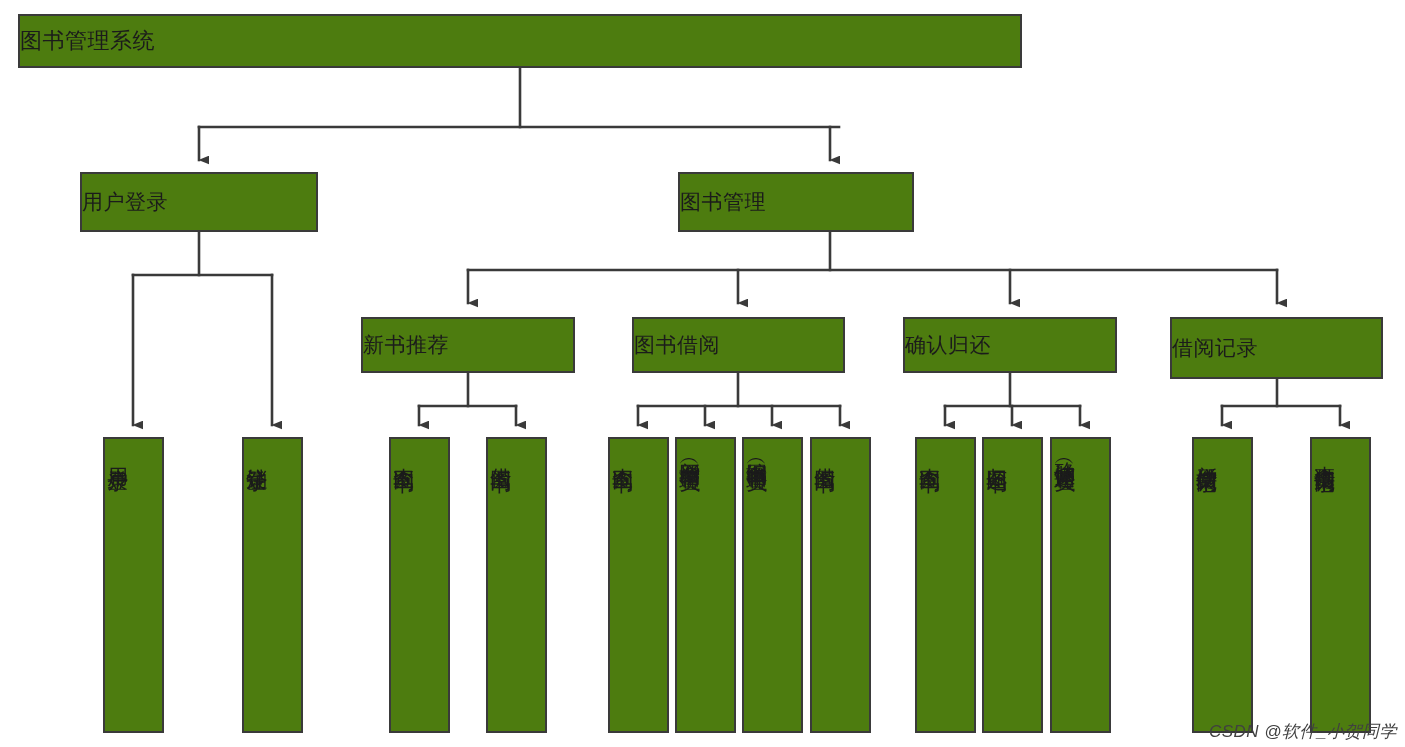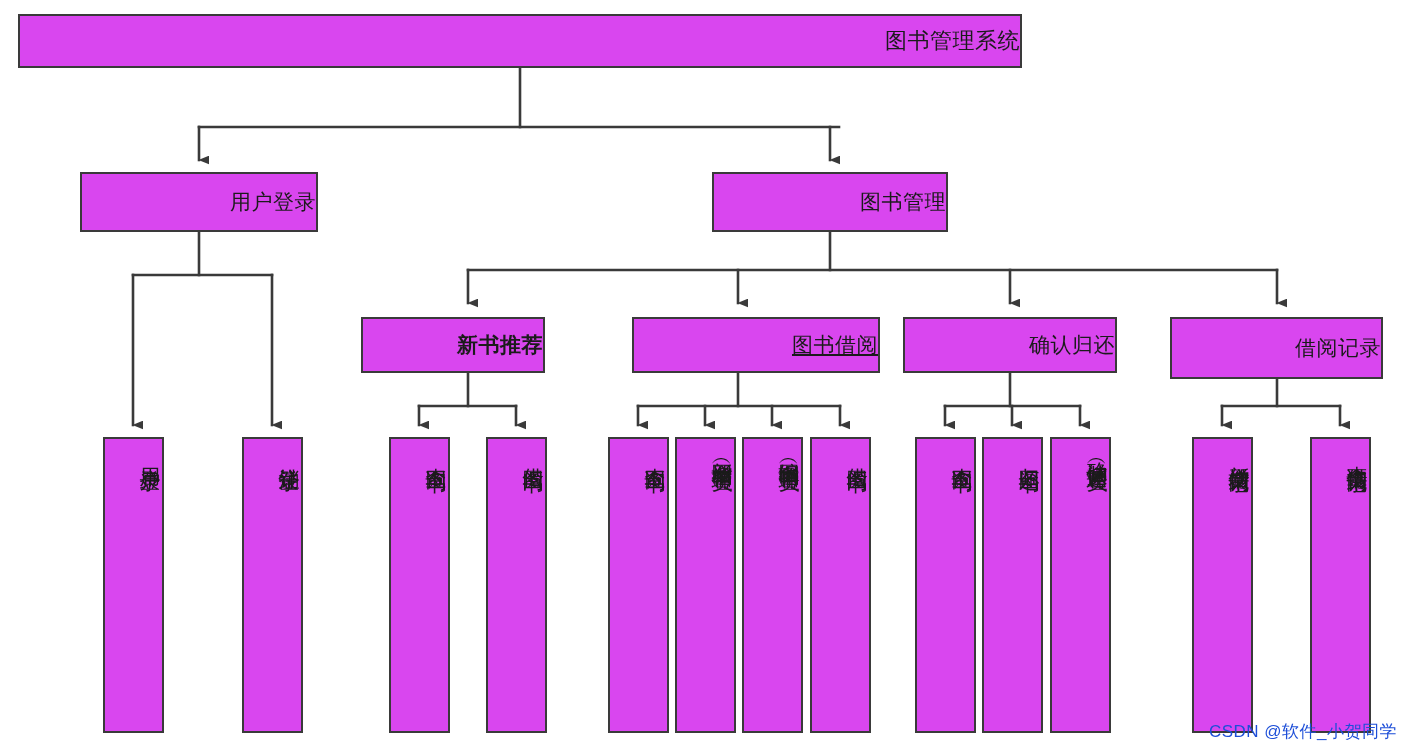--- a/index.html
+++ b/index.html
@@ -8,25 +8,25 @@
     background:#ffffff;
     font-family:"Liberation Sans","DejaVu Sans",sans-serif;
     position:relative;overflow:hidden;
   }
   #canvas{position:absolute;left:0;top:0;width:1405px;height:747px;}
   #links{position:absolute;left:0;top:0;width:1405px;height:747px;pointer-events:none;}
 
   .node{
     position:absolute;
     box-sizing:border-box;
-    background:#d946ef;
+    background:#4d7c0f;
     border:2.5px solid #3a3a3a;
     display:flex;
     align-items:center;
-    justify-content:flex-end;
+    justify-content:flex-start;
     color:#1b1b1b;
   }
   .node .lbl{
     display:block;
     line-height:1.12;
     letter-spacing:0.5px;
     text-align:center;
     white-space:nowrap;
   }
   
@@ -46,23 +46,24 @@
     letter-spacing:1.5px;
     white-space:normal;
     max-height:282px;
   }
   .v-node.tall .lbl{max-height:288px;}
 
   #watermark{
     position:absolute;
     right:8px;bottom:4px;
     font-size:17px;
-    color:#1d4ed8;
+    color:#404040;
     letter-spacing:0.5px;
     white-space:nowrap;
+    font-style:italic;
   }
 </style>
 </head>
 <body>
 
 <div id="canvas">
 
   <svg id="links" viewBox="0 0 1405 747" xmlns="http://www.w3.org/2000/svg">
     <defs>
       <marker id="arw" markerWidth="9" markerHeight="11" refX="4.5" refY="10.4" orient="auto" markerUnits="userSpaceOnUse">
@@ -114,29 +115,29 @@
   </svg>
 
   <div class="node h-node" id="n-root" style="left:18px;top:14px;width:1004px;height:54px;">
     <span class="lbl">图书管理系统</span>
   </div>
 
   <div class="node h-node" style="left:80px;top:172px;width:238px;height:60px;">
     <span class="lbl">用户登录</span>
   </div>
 
-  <div class="node h-node" style="left:712px;top:172px;width:236px;height:60px;">
+  <div class="node h-node" style="left:678px;top:172px;width:236px;height:60px;">
     <span class="lbl">图书管理</span>
   </div>
 
-  <div class="node h-node" style="left:361px;top:317px;width:184px;height:56px;font-weight:bold;">
+  <div class="node h-node" style="left:361px;top:317px;width:214px;height:56px;">
     <span class="lbl">新书推荐</span>
   </div>
 
-  <div class="node h-node" style="left:632px;top:317px;width:248px;height:56px;text-decoration:underline;">
+  <div class="node h-node" style="left:632px;top:317px;width:213px;height:56px;">
     <span class="lbl">图书借阅</span>
   </div>
 
   <div class="node h-node" style="left:903px;top:317px;width:214px;height:56px;">
     <span class="lbl">确认归还</span>
   </div>
 
   <div class="node h-node" style="left:1170px;top:317px;width:213px;height:62px;">
     <span class="lbl">借阅记录</span>
   </div>

